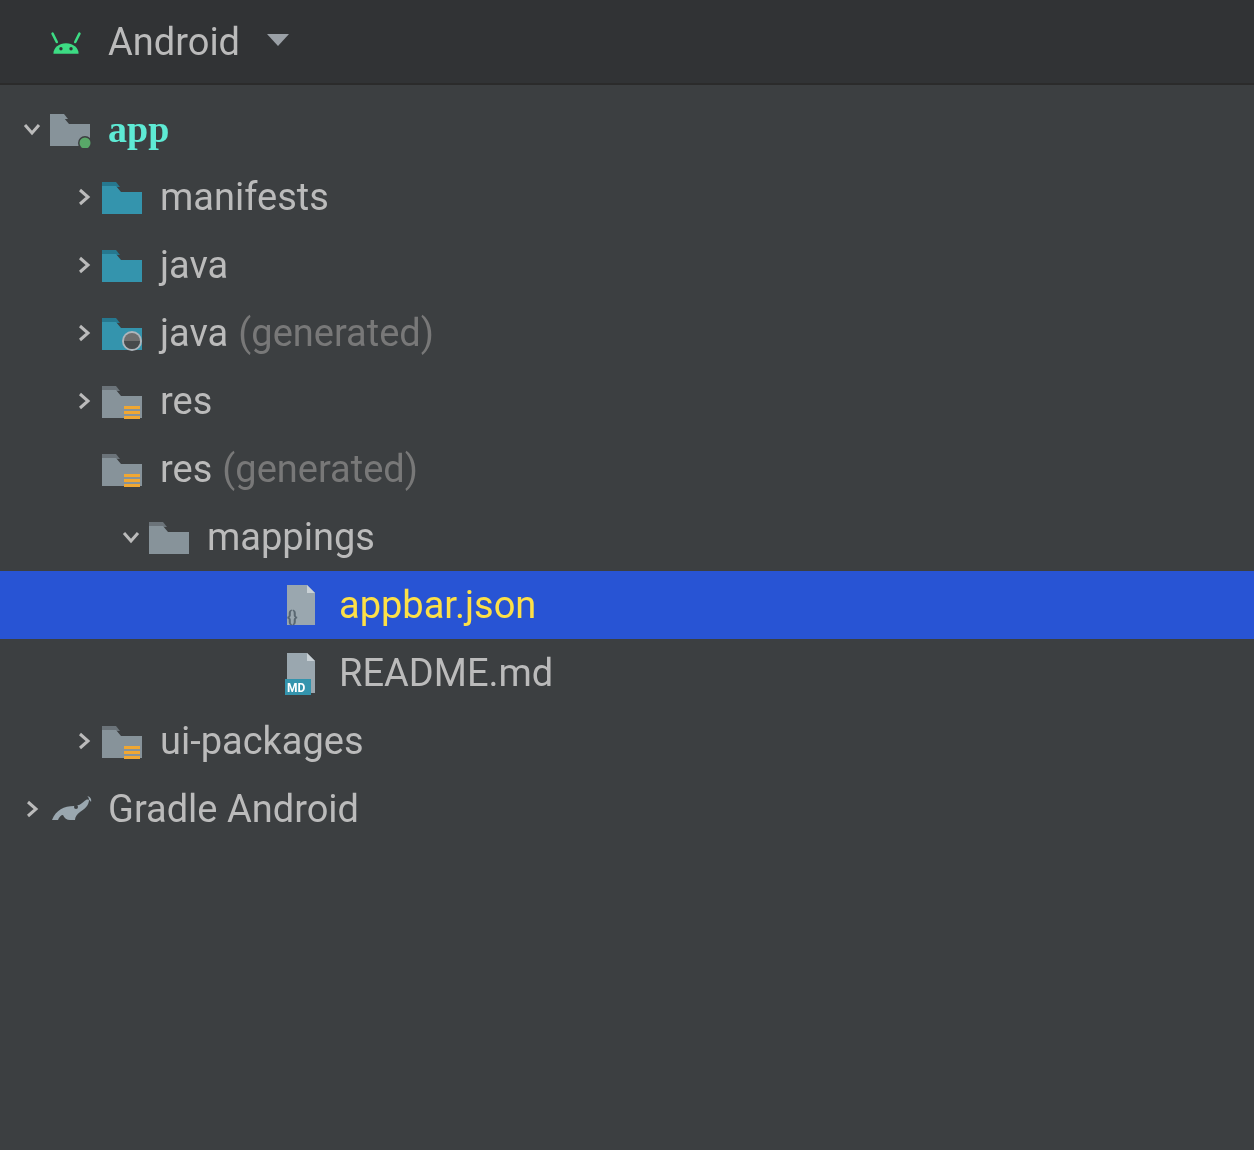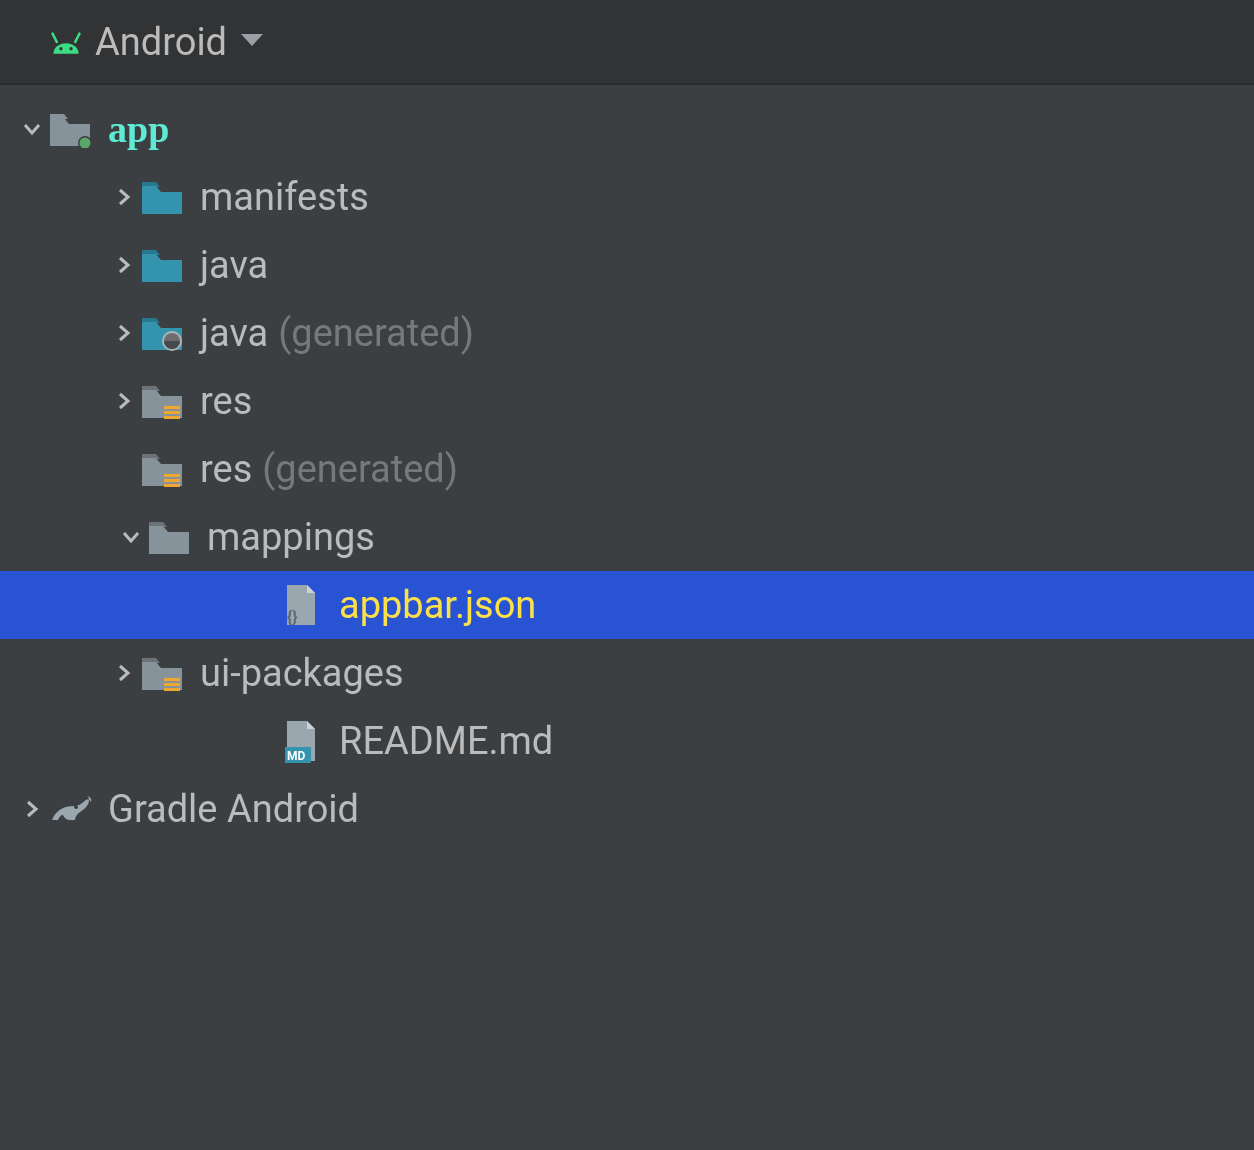--- a/index.html
+++ b/index.html
@@ -11,21 +11,21 @@
     color: #bbbbbb;
     overflow: hidden;
   }
   .header {
     height: 85px;
     background: #313335;
     border-bottom: 2px solid #2b2b2b;
     display: flex;
     align-items: center;
     padding-left: 45px;
-    gap: 2px;
+    gap: 15px;
   }
   .header-title {
     font-size: 38px;
     color: #bbbbbb;
     font-weight: 400;
   }
   .dropdown-arrow {
     margin-left: 10px;
   }
   .tree {
@@ -61,21 +61,21 @@
     margin-right: 12px;
   }
   .label {
     font-size: 38px;
     color: #bbbbbb;
     font-weight: 400;
   }
   .label.bold { font-weight: 700; color: #5eead4; font-family: Liberation Serif, serif; }
   .label.muted { color: #787878; margin-left: 10px; }
   .indent-1 { padding-left: 20px; }
-  .indent-2 { padding-left: 112px; text-align: right; }
+  .indent-2 { padding-left: 72px; text-align: right; }
   .indent-3 { padding-left: 119px; }
   .indent-5 { padding-left: 275px; }
 </style>
 </head>
 <body>
 
 <div class="header">
   <span class="icon-slot" style="width:42px;margin-right:6px;">
     <svg viewBox="0 0 100 60" width="42" height="28">
       <path fill="#3ddc84" d="M20 58 a30 25 0 0 1 60 0 z"></path>
@@ -214,50 +214,50 @@
     <span class="icon-slot">
       <svg width="40" height="44" viewBox="0 0 40 44">
         <path fill="#9aa7af" d="M6 2 h20 l8 8 v32 h-28 z"></path>
         <path fill="#c9d1d6" d="M26 2 v8 h8 z"></path>
         <text x="6" y="40" font-size="16" font-weight="700" fill="#5a6872">{}</text>
       </svg>
     </span>
     <span class="label">appbar.json</span>
   </div>
 
-  <div class="tree-row indent-2">
-    <span class="arrow">
-      <svg width="22" height="22" viewBox="0 0 22 22">
-          <path d="M7 4 L15 11 L7 18" fill="none" stroke="#bbbbbb" stroke-width="3"></path>
-        </svg>
-    </span>
-    <span class="icon-slot">
-      <svg width="44" height="38" viewBox="0 0 44 38">
-        <path fill="#6b7379" d="M2 4 h14 l4 5 h-18 z"></path>
-        <path fill="#87939a" d="M2 8 h14 l5 6 h21 v22 h-40 z"></path>
-        <rect x="24" y="24" width="16" height="3" fill="#f0a732"></rect>
-        <rect x="24" y="29" width="16" height="3" fill="#f0a732"></rect>
-        <rect x="24" y="34" width="16" height="3" fill="#f0a732"></rect>
-      </svg>
-    </span>
-    <span class="label">ui-packages</span>
-  </div>
-
   <div class="tree-row indent-5">
     <span class="icon-slot">
       <svg width="40" height="44" viewBox="0 0 40 44">
         <path fill="#9aa7af" d="M6 2 h20 l8 8 v32 h-28 z"></path>
         <path fill="#c9d1d6" d="M26 2 v8 h8 z"></path>
         <rect x="4" y="28" width="26" height="16" fill="#3494ad"></rect>
         <text x="6" y="41" font-size="12" font-weight="700" fill="#ffffff">MD</text>
       </svg>
     </span>
     <span class="label">README.md</span>
   </div>
 
+  <div class="tree-row indent-2">
+    <span class="arrow">
+      <svg width="22" height="22" viewBox="0 0 22 22">
+          <path d="M7 4 L15 11 L7 18" fill="none" stroke="#bbbbbb" stroke-width="3"></path>
+        </svg>
+    </span>
+    <span class="icon-slot">
+      <svg width="44" height="38" viewBox="0 0 44 38">
+        <path fill="#6b7379" d="M2 4 h14 l4 5 h-18 z"></path>
+        <path fill="#87939a" d="M2 8 h14 l5 6 h21 v22 h-40 z"></path>
+        <rect x="24" y="24" width="16" height="3" fill="#f0a732"></rect>
+        <rect x="24" y="29" width="16" height="3" fill="#f0a732"></rect>
+        <rect x="24" y="34" width="16" height="3" fill="#f0a732"></rect>
+      </svg>
+    </span>
+    <span class="label">ui-packages</span>
+  </div>
+
   <div class="tree-row indent-1">
     <span class="arrow">
       <svg width="22" height="22" viewBox="0 0 22 22">
           <path d="M7 4 L15 11 L7 18" fill="none" stroke="#bbbbbb" stroke-width="3"></path>
         </svg>
     </span>
     <span class="icon-slot">
       <svg width="48" height="38" viewBox="0 0 48 38">
         <path fill="#9aa7af" d="M40 6 c4 0 6 3 5 6 c-1 -2 -3 -3 -5 -2 c-3 2 -6 6 -12 6 c-10 0 -18 4 -22 14 h6 c1 -3 3 -5 5 -5 c1 3 4 5 7 5 h5 c0 -3 2 -6 5 -8 c5 -3 9 -7 9 -12 c0 -2 -1 -4 -3 -4 z"></path>
         <circle cx="30" cy="17" r="2" fill="#3c3f41"></circle>

